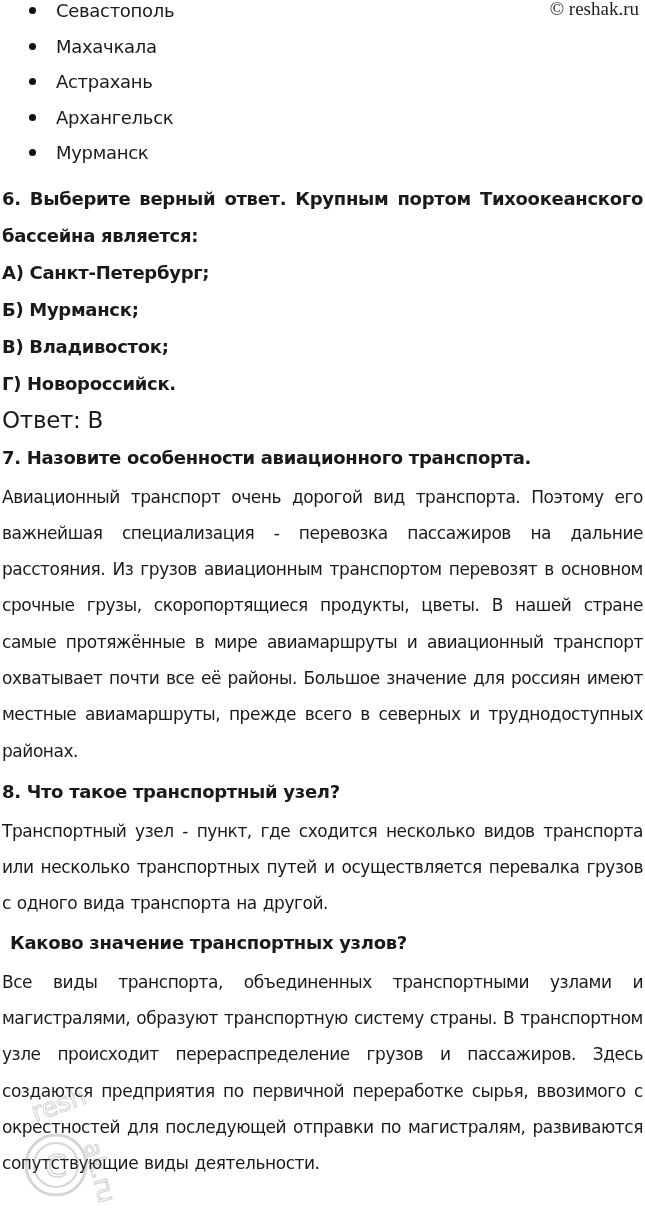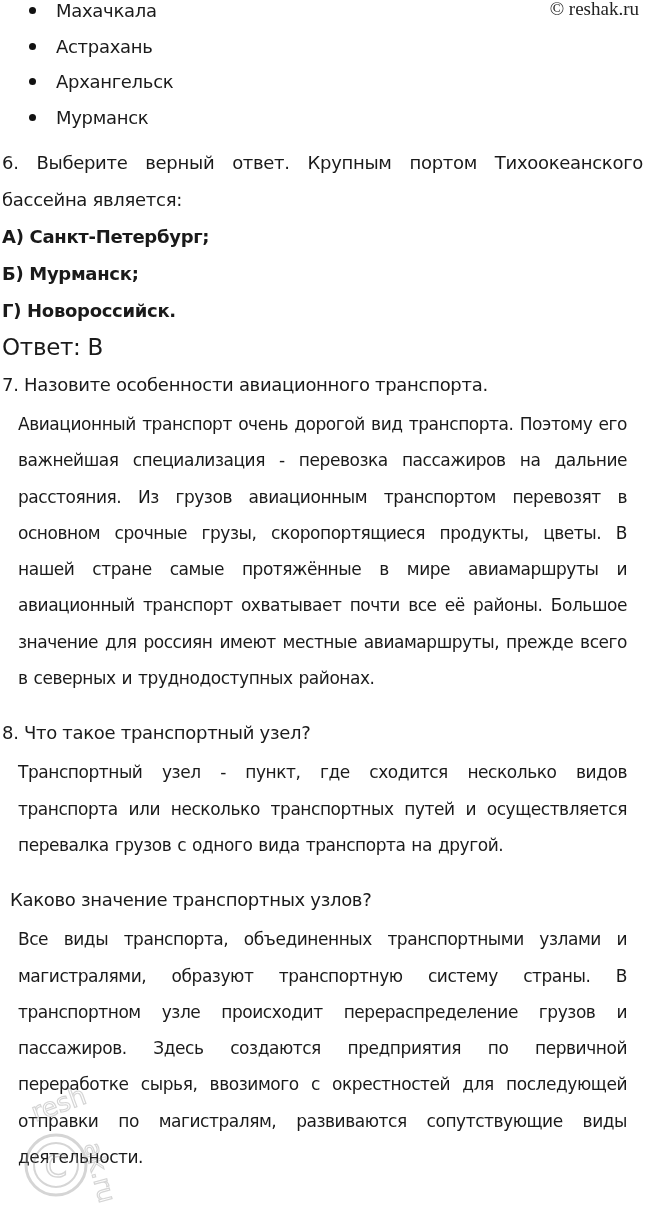--- a/index.html
+++ b/index.html
@@ -45,21 +45,21 @@
     ul.cities li .bullet {
       position: absolute;
       left: 27px;
       top: 7px;
       width: 7px;
       height: 7px;
       border-radius: 50%;
       background: #111;
     }
     .q {
-      font-weight: normal;
+      font-weight: bold;
       font-size: 18px;
       letter-spacing: -0.3px;
       line-height: 37px;
       margin: 0;
     }
     .q.first {
       margin-top: 2px;
       text-align: justify;
       text-align-last: left;
     }
@@ -72,21 +72,21 @@
     }
     .answer {
       font-size: 23px;
       line-height: 37px;
       margin: 0;
       letter-spacing: -0.3px;
     }
     .para {
       font-size: 17px;
       line-height: 36.3px;
-      margin: 16px;
+      margin: 0;
       text-align: justify;
       letter-spacing: -0.45px;
       word-spacing: 1px;
     }
     .q.q7 { margin-top: 0; line-height: 38px; }
     .para.p7 { margin-top: 2px; }
     .q.q8 { line-height: 42px; margin-top: 2px;}
     .para.p8 { margin-top: 0px; }
     .q.q9 { line-height: 42px; margin-top: 0; margin-left: 8px;}
     .para.p9 { margin-top: 0; }
@@ -102,29 +102,31 @@
     .watermark svg { width: 100%; height: 100%; }
   </style>
 </head>
 <body>
 
 <div class="copyright">© reshak.ru</div>
 
 <div class="content">
 
   <ul class="cities">
+    <li><span class="bullet"></span><span>Севастополь</span></li>
     <li><span class="bullet"></span><span>Махачкала</span></li>
     <li><span class="bullet"></span><span>Астрахань</span></li>
     <li><span class="bullet"></span><span>Архангельск</span></li>
     <li><span class="bullet"></span><span>Мурманск</span></li>
   </ul>
 
   <p class="q first">6. Выберите верный ответ. Крупным портом Тихоокеанского бассейна является:</p>
   <p class="opt">А) Санкт-Петербург;</p>
   <p class="opt">Б) Мурманск;</p>
+  <p class="opt">В) Владивосток;</p>
   <p class="opt">Г) Новороссийск.</p>
   <p class="answer">Ответ: В</p>
 
   <p class="q q7">7. Назовите особенности авиационного транспорта.</p>
   <p class="para p7">Авиационный транспорт очень дорогой вид транспорта. Поэтому его важнейшая специализация - перевозка пассажиров на дальние расстояния. Из грузов авиационным транспортом перевозят в основном срочные грузы, скоропортящиеся продукты, цветы. В нашей стране самые протяжённые в мире авиамаршруты и авиационный транспорт охватывает почти все её районы. Большое значение для россиян имеют местные авиамаршруты, прежде всего в северных и труднодоступных районах.</p>
 
   <p class="q q8">8. Что такое транспортный узел?</p>
   <p class="para p8">Транспортный узел - пункт, где сходится несколько видов транспорта или несколько транспортных путей и осуществляется перевалка грузов с одного вида транспорта на другой.</p>
 
   <p class="q q9">Каково значение транспортных узлов?</p>

